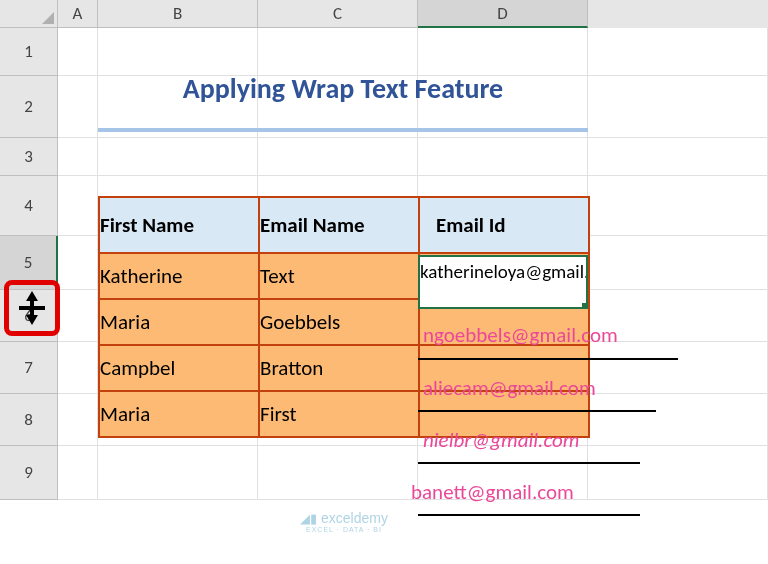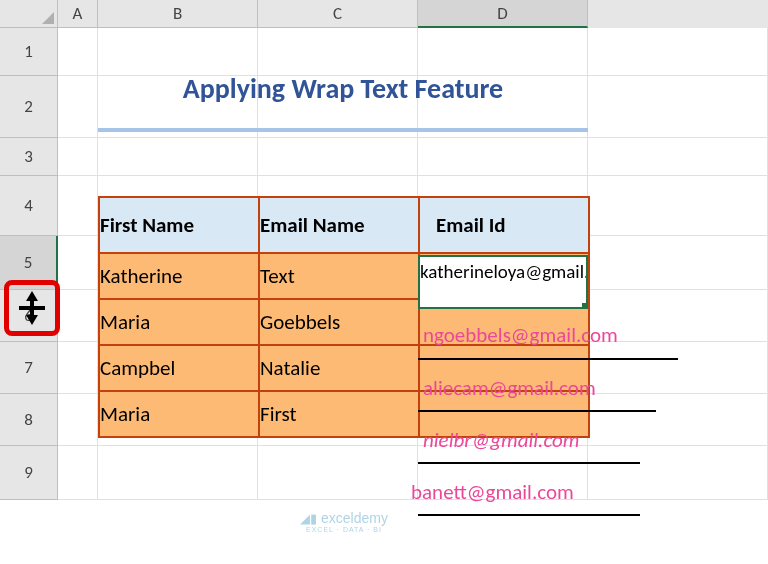--- a/index.html
+++ b/index.html
@@ -359,21 +359,21 @@
       <td class="ccol">Text</td>
       <td class="dcol"></td>
     </tr>
     <tr>
       <td class="bcol">Maria</td>
       <td class="ccol">Goebbels</td>
       <td class="dcol"></td>
     </tr>
     <tr>
       <td class="bcol">Campbel</td>
-      <td class="ccol">Natalie</td>
+      <td class="ccol">Bratton</td>
       <td class="dcol"></td>
     </tr>
     <tr>
       <td class="bcol">Maria</td>
       <td class="ccol">First</td>
       <td class="dcol"></td>
     </tr>
   </tbody>
     </table>
 

